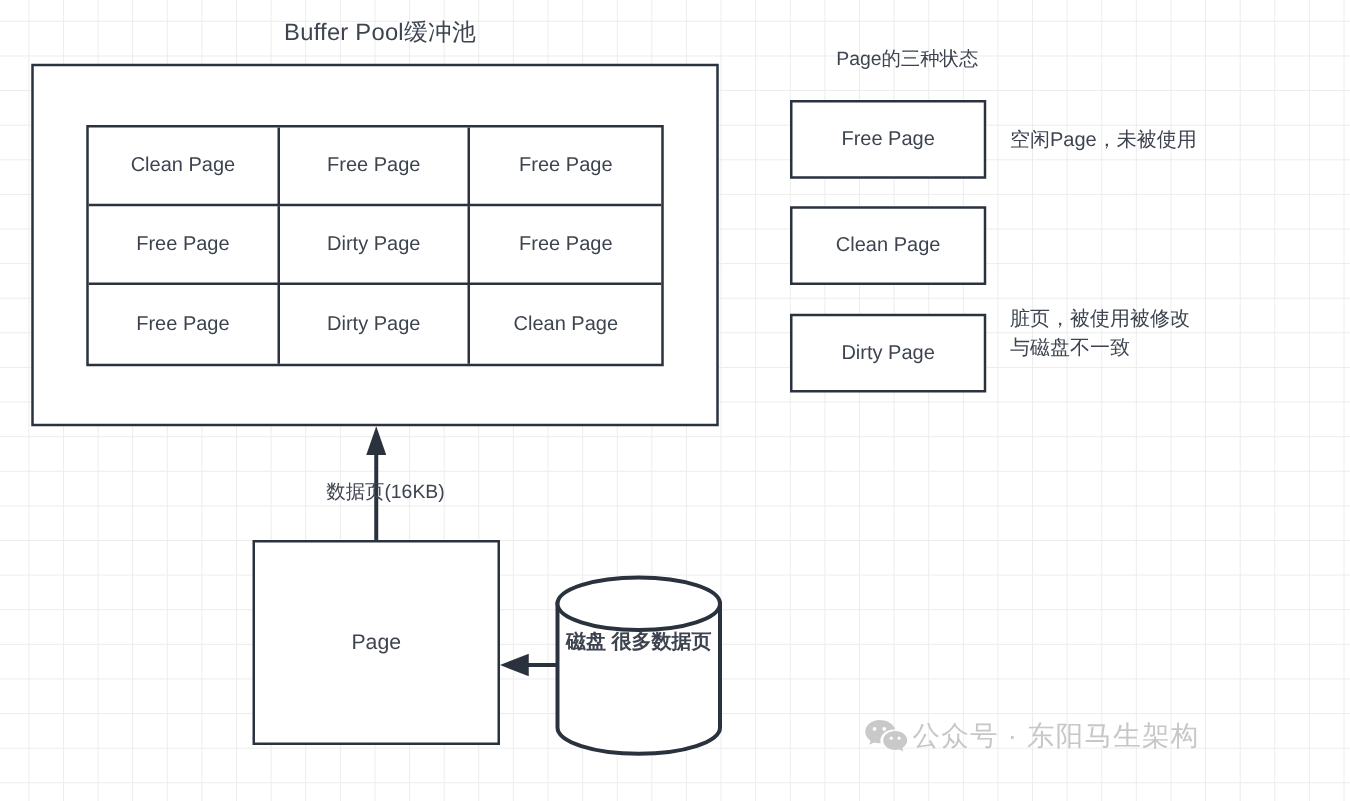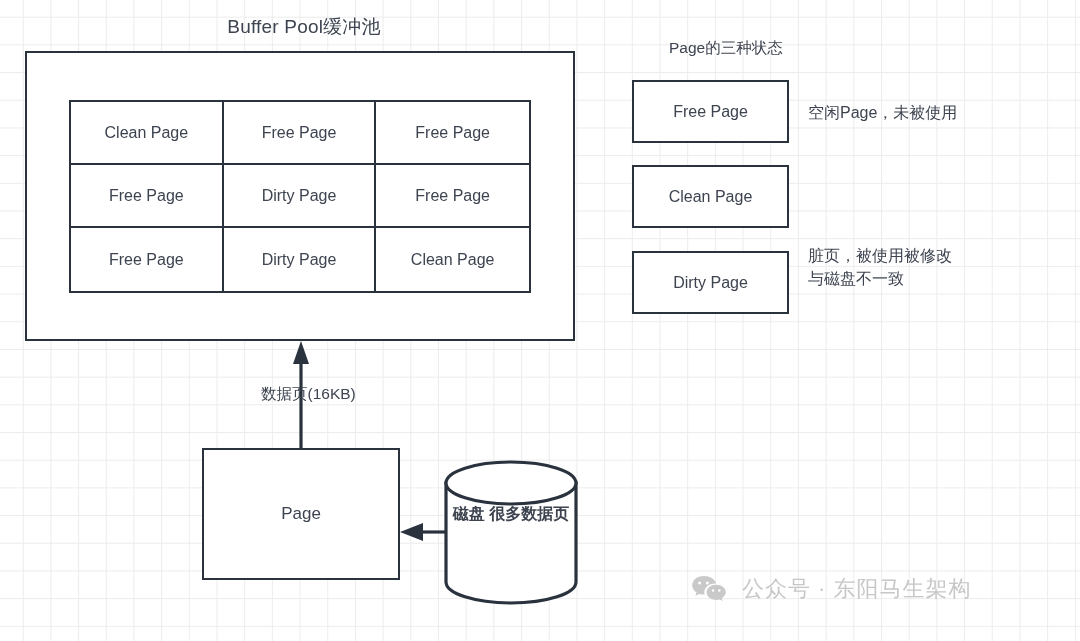--- a/index.html
+++ b/index.html
@@ -121,23 +121,23 @@
     white-space: pre;
     line-height: 1.45;
   }
   .legend-desc.d0 { top: 101px; }
   .legend-desc.d1 { top: 187px; }
   .legend-desc.d2 { top: 244px; }
 
   
   #bottom-page-box {
     left: 202px;
-    top: 448px;
+    top: 432px;
     width: 198px;
-    height: 132px;
+    height: 164px;
     font-size: 17px;
   }
 
   
   #datapage-label {
     left: 232px;
     top: 384px;
     font-size: 15.5px;
     margin-left: 29px;
   }
@@ -171,21 +171,21 @@
     font-weight: bold;
   }
 
   
   #watermark {
     position: absolute;
     left: 692px;
     top: 574px;
     display: flex;
     align-items: center;
-    gap: 16px;
+    gap: 4px;
     color: #c7c7c7;
     font-size: 22px;
     letter-spacing: 1px;
     user-select: none;
   }
   #wechat-icon { display: block; }
 </style>
 </head>
 <body>
 

